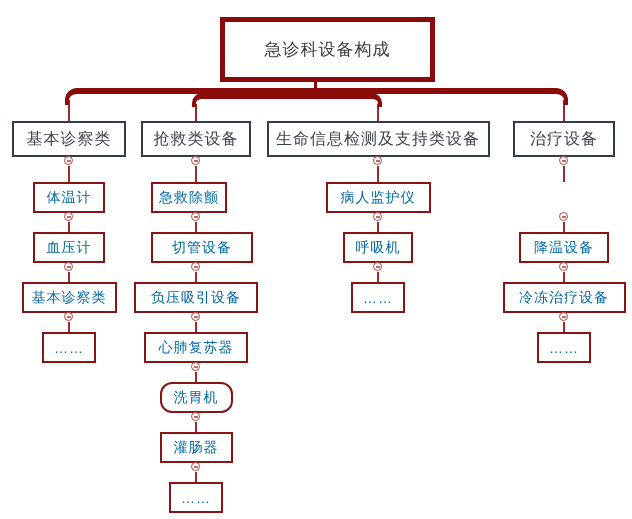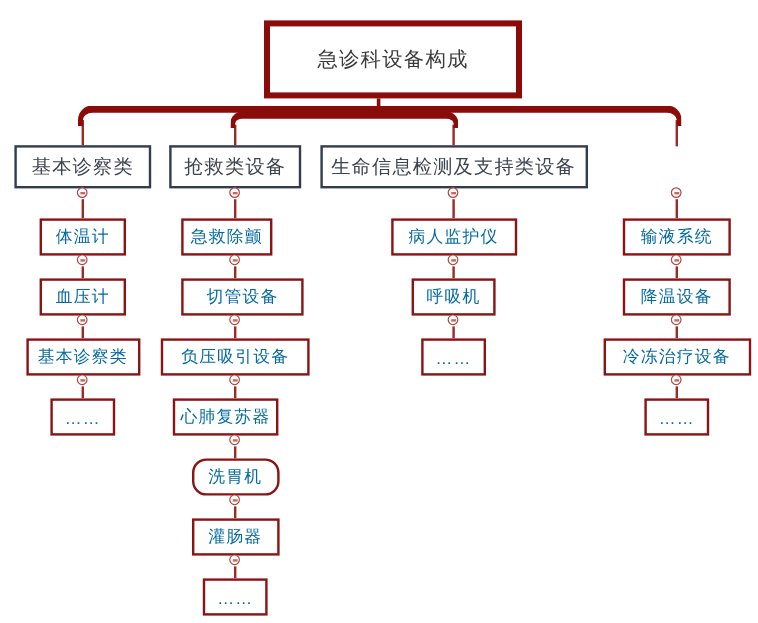--- a/index.html
+++ b/index.html
@@ -88,21 +88,21 @@
     <div class="box item-box" style="left: 151px; top: 232px; width: 102px; height: 31px;">切管设备</div>
     <div class="node-circle" style="left: 191px; top: 262px;">
       <div class="node-dash"></div>
     </div>
     <div class="vline" style="left: 195px; top: 272px; height: 10px;"></div>
     <div class="box item-box" style="left: 134px; top: 282px; width: 124px; height: 31px;">负压吸引设备</div>
     <div class="node-circle" style="left: 191px; top: 312px;">
       <div class="node-dash"></div>
     </div>
     <div class="vline" style="left: 195px; top: 322px; height: 10px;"></div>
-    <div class="box item-box" style="left: 144px; top: 332px; width: 88px; height: 31px;">心肺复苏器</div>
+    <div class="box item-box" style="left: 144px; top: 332px; width: 104px; height: 31px;">心肺复苏器</div>
     <div class="node-circle" style="left: 191px; top: 362px;">
       <div class="node-dash"></div>
     </div>
     <div class="vline" style="left: 195px; top: 372px; height: 10px;"></div>
     <div class="box item-box" style="left: 159.5px; top: 382px; width: 73px; height: 31px; border-radius: 12px;">洗胃机</div>
     <div class="node-circle" style="left: 191px; top: 412px;">
       <div class="node-dash"></div>
     </div>
     <div class="vline" style="left: 195px; top: 422px; height: 10px;"></div>
     <div class="box item-box" style="left: 159.5px; top: 432px; width: 73px; height: 31px;">灌肠器</div>
@@ -120,25 +120,25 @@
     <div class="node-circle" style="left: 373px; top: 212px;">
       <div class="node-dash"></div>
     </div>
     <div class="vline" style="left: 377px; top: 222px; height: 10px;"></div>
     <div class="box item-box" style="left: 343px; top: 232px; width: 70px; height: 31px;">呼吸机</div>
     <div class="node-circle" style="left: 373px; top: 262px;">
       <div class="node-dash"></div>
     </div>
     <div class="vline" style="left: 377px; top: 272px; height: 10px;"></div>
     <div class="box item-box" style="left: 351px; top: 282px; width: 54px; height: 31px;">……</div>
+    <div class="box branch-box" style="left: 513px; top: 121px; width: 102px; height: 36px;">治疗设备</div>
     <div class="node-circle" style="left: 559px; top: 156px;">
       <div class="node-dash"></div>
     </div>
     <div class="vline" style="left: 563px; top: 166px; height: 16px;"></div>
-    <div class="box item-box" style="left: 519px; top: 182px; width: 90px; height: 31px;">输液系统</div>
     <div class="node-circle" style="left: 559px; top: 212px;">
       <div class="node-dash"></div>
     </div>
     <div class="vline" style="left: 563px; top: 222px; height: 10px;"></div>
     <div class="box item-box" style="left: 519px; top: 232px; width: 90px; height: 31px;">降温设备</div>
     <div class="node-circle" style="left: 559px; top: 262px;">
       <div class="node-dash"></div>
     </div>
     <div class="vline" style="left: 563px; top: 272px; height: 10px;"></div>
     <div class="box item-box" style="left: 502.5px; top: 282px; width: 123px; height: 31px;">冷冻治疗设备</div>

